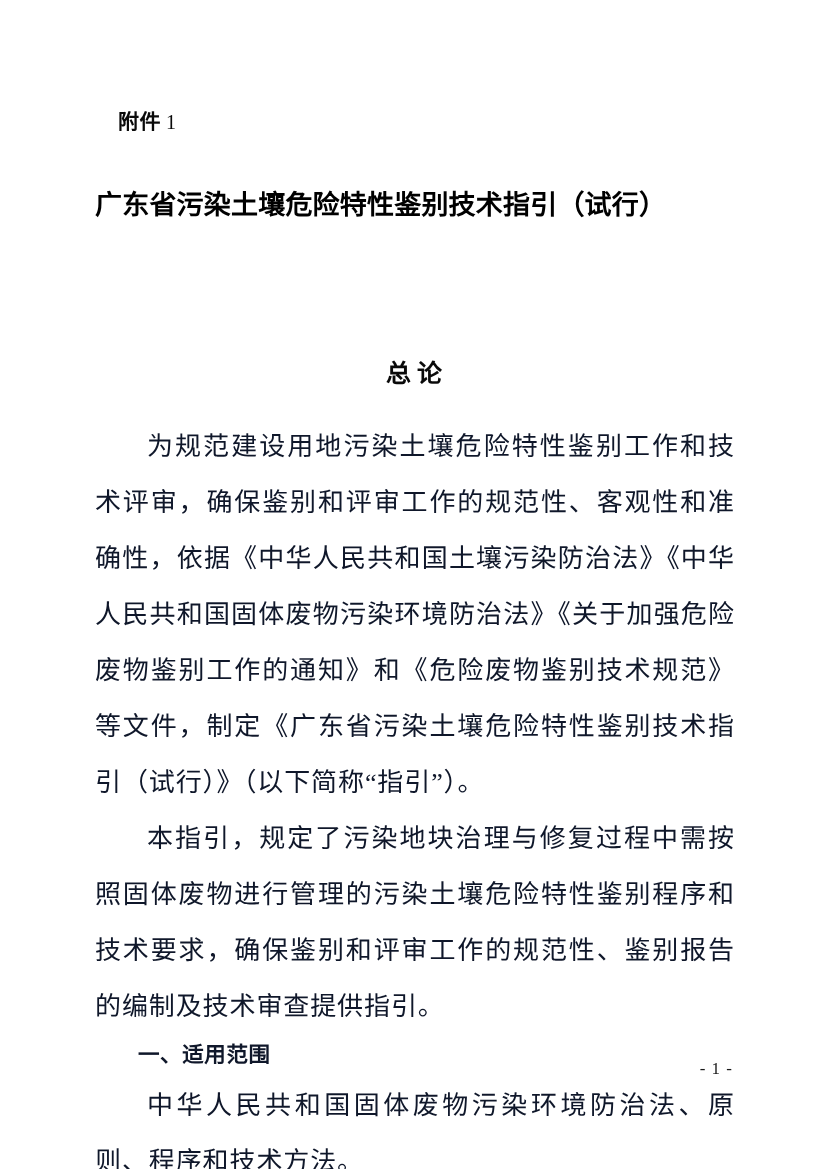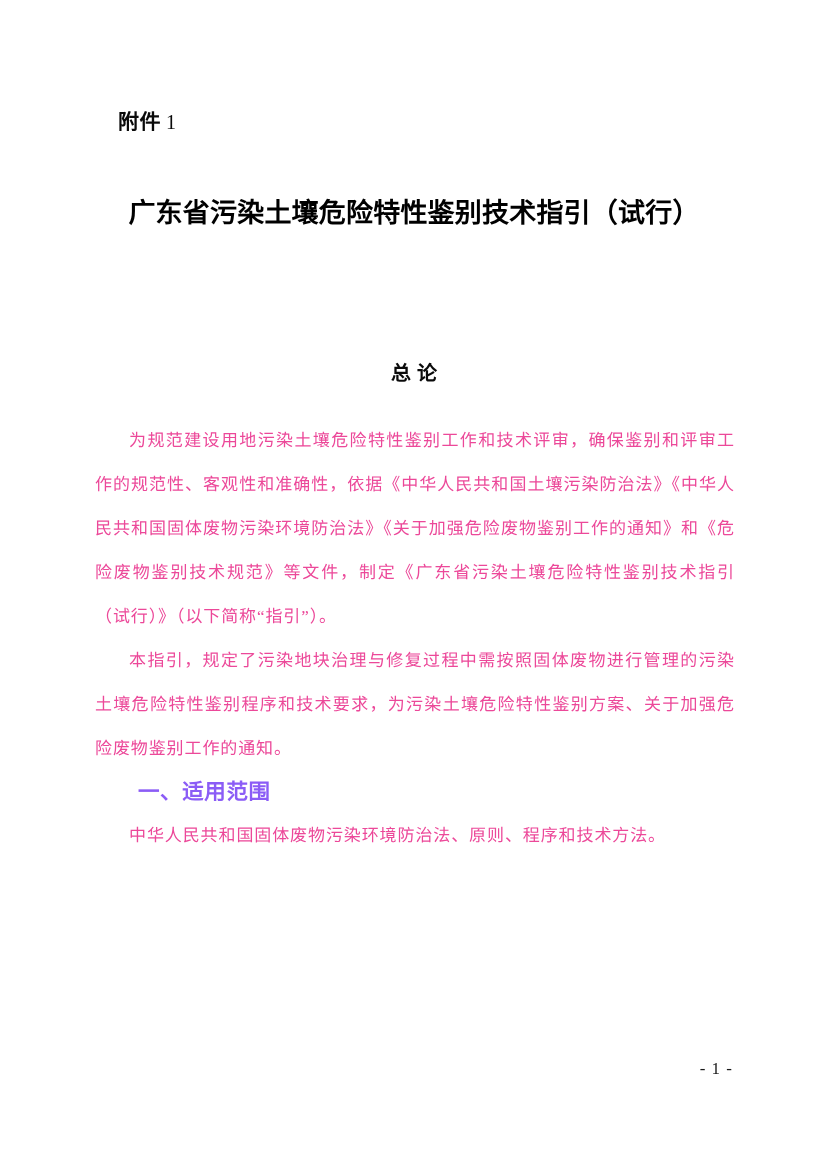--- a/index.html
+++ b/index.html
@@ -38,79 +38,78 @@
     font-family: "Liberation Serif", "DejaVu Serif", serif;
     font-weight: 400;
     font-size: 20px;
     margin-left: 5px;
   }
 
   
   .doc-title {
     position: absolute;
     left: 95px;
-    top: 193px;
+    top: 185px;
     width: 638px;
-    text-align: center;
     font-family: "Liberation Sans", "DejaVu Sans", sans-serif;
     font-weight: 700;
     font-size: 27px;
     line-height: 40px;
     color: #000000;
     letter-spacing: 0.2px;
   }
   .doc-title .line2 {
     display: block;
   }
 
   
   .section-heading {
     position: absolute;
     left: 95px;
     top: 356px;
     width: 638px;
     text-align: center;
     font-family: "Liberation Sans", "DejaVu Sans", sans-serif;
     font-weight: 700;
-    font-size: 20px;
+    font-size: 25px;
     line-height: 34px;
     color: #0a0a0a;
     letter-spacing: 6px;
     text-indent: 6px;
   }
 
   
   .body-flow {
     position: absolute;
     left: 95px;
     top: 419px;
     width: 640px;
   }
 
   p.body-para {
     margin: 0;
     font-family: "Liberation Serif", "DejaVu Serif", serif;
-    font-size: 17px;
-    line-height: 44px;
-    color: #ec4899;
+    font-size: 26px;
+    line-height: 56px;
+    color: #0f172a;
     text-align: justify;
     text-justify: inter-ideograph;
     text-indent: 2em;
     letter-spacing: 0.9px;
     word-break: break-all;
   }
 
   
   h2.sub-heading {
     margin: 0;
-    font-family: Liberation Serif, serif;
+    font-family: Liberation Mono, monospace;
     font-weight: 700;
     font-size: 21.5px;
     line-height: 42.5px;
-    color: #8b5cf6;
+    color: #0f172a;
     text-indent: 2em;
     letter-spacing: 0.6px;
   }
 
   
   .page-footer {
     position: absolute;
     left: 95px;
     top: 1057px;
     width: 638px;
@@ -132,21 +131,21 @@
   </div>
 
   <div class="doc-title">
     <span class="line1">广东省污染土壤危险特性鉴别技术指引（试行）</span>
   </div>
 
   <div class="section-heading">总论</div>
 
   <div class="body-flow">
     <p class="body-para">为规范建设用地污染土壤危险特性鉴别工作和技术评审，确保鉴别和评审工作的规范性、客观性和准确性，依据《中华人民共和国土壤污染防治法》《中华人民共和国固体废物污染环境防治法》《关于加强危险废物鉴别工作的通知》和《危险废物鉴别技术规范》等文件，制定《广东省污染土壤危险特性鉴别技术指引（试行）》（以下简称“指引”）。</p>
-    <p class="body-para">本指引，规定了污染地块治理与修复过程中需按照固体废物进行管理的污染土壤危险特性鉴别程序和技术要求，为污染土壤危险特性鉴别方案、关于加强危险废物鉴别工作的通知。</p>
+    <p class="body-para">本指引，规定了污染地块治理与修复过程中需按照固体废物进行管理的污染土壤危险特性鉴别程序和技术要求，确保鉴别和评审工作的规范性、鉴别报告的编制及技术审查提供指引。</p>
 
     <h2 class="sub-heading">一、适用范围</h2>
 
     <p class="body-para">中华人民共和国固体废物污染环境防治法、原则、程序和技术方法。</p>
   </div>
 
   <div class="page-footer">- 1 -</div>
 
 </div>
 

